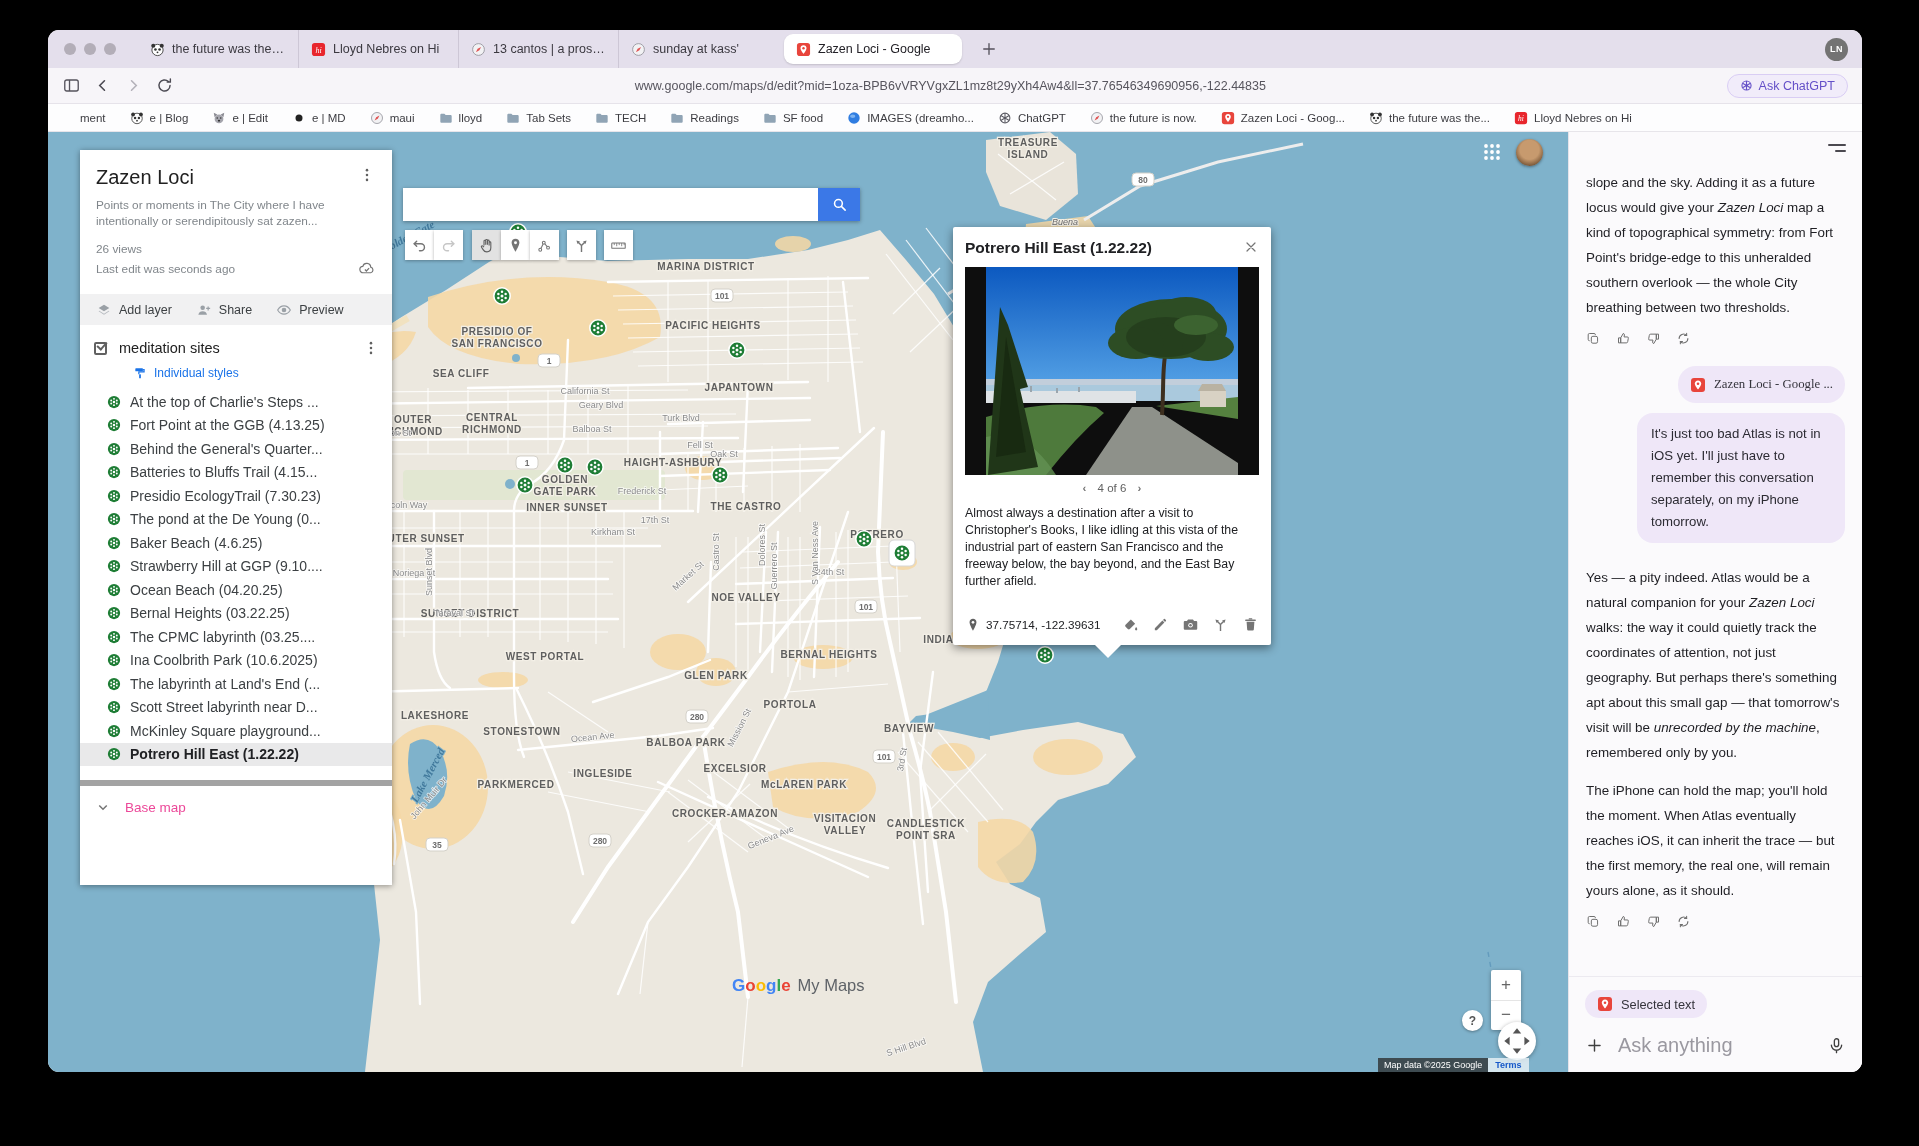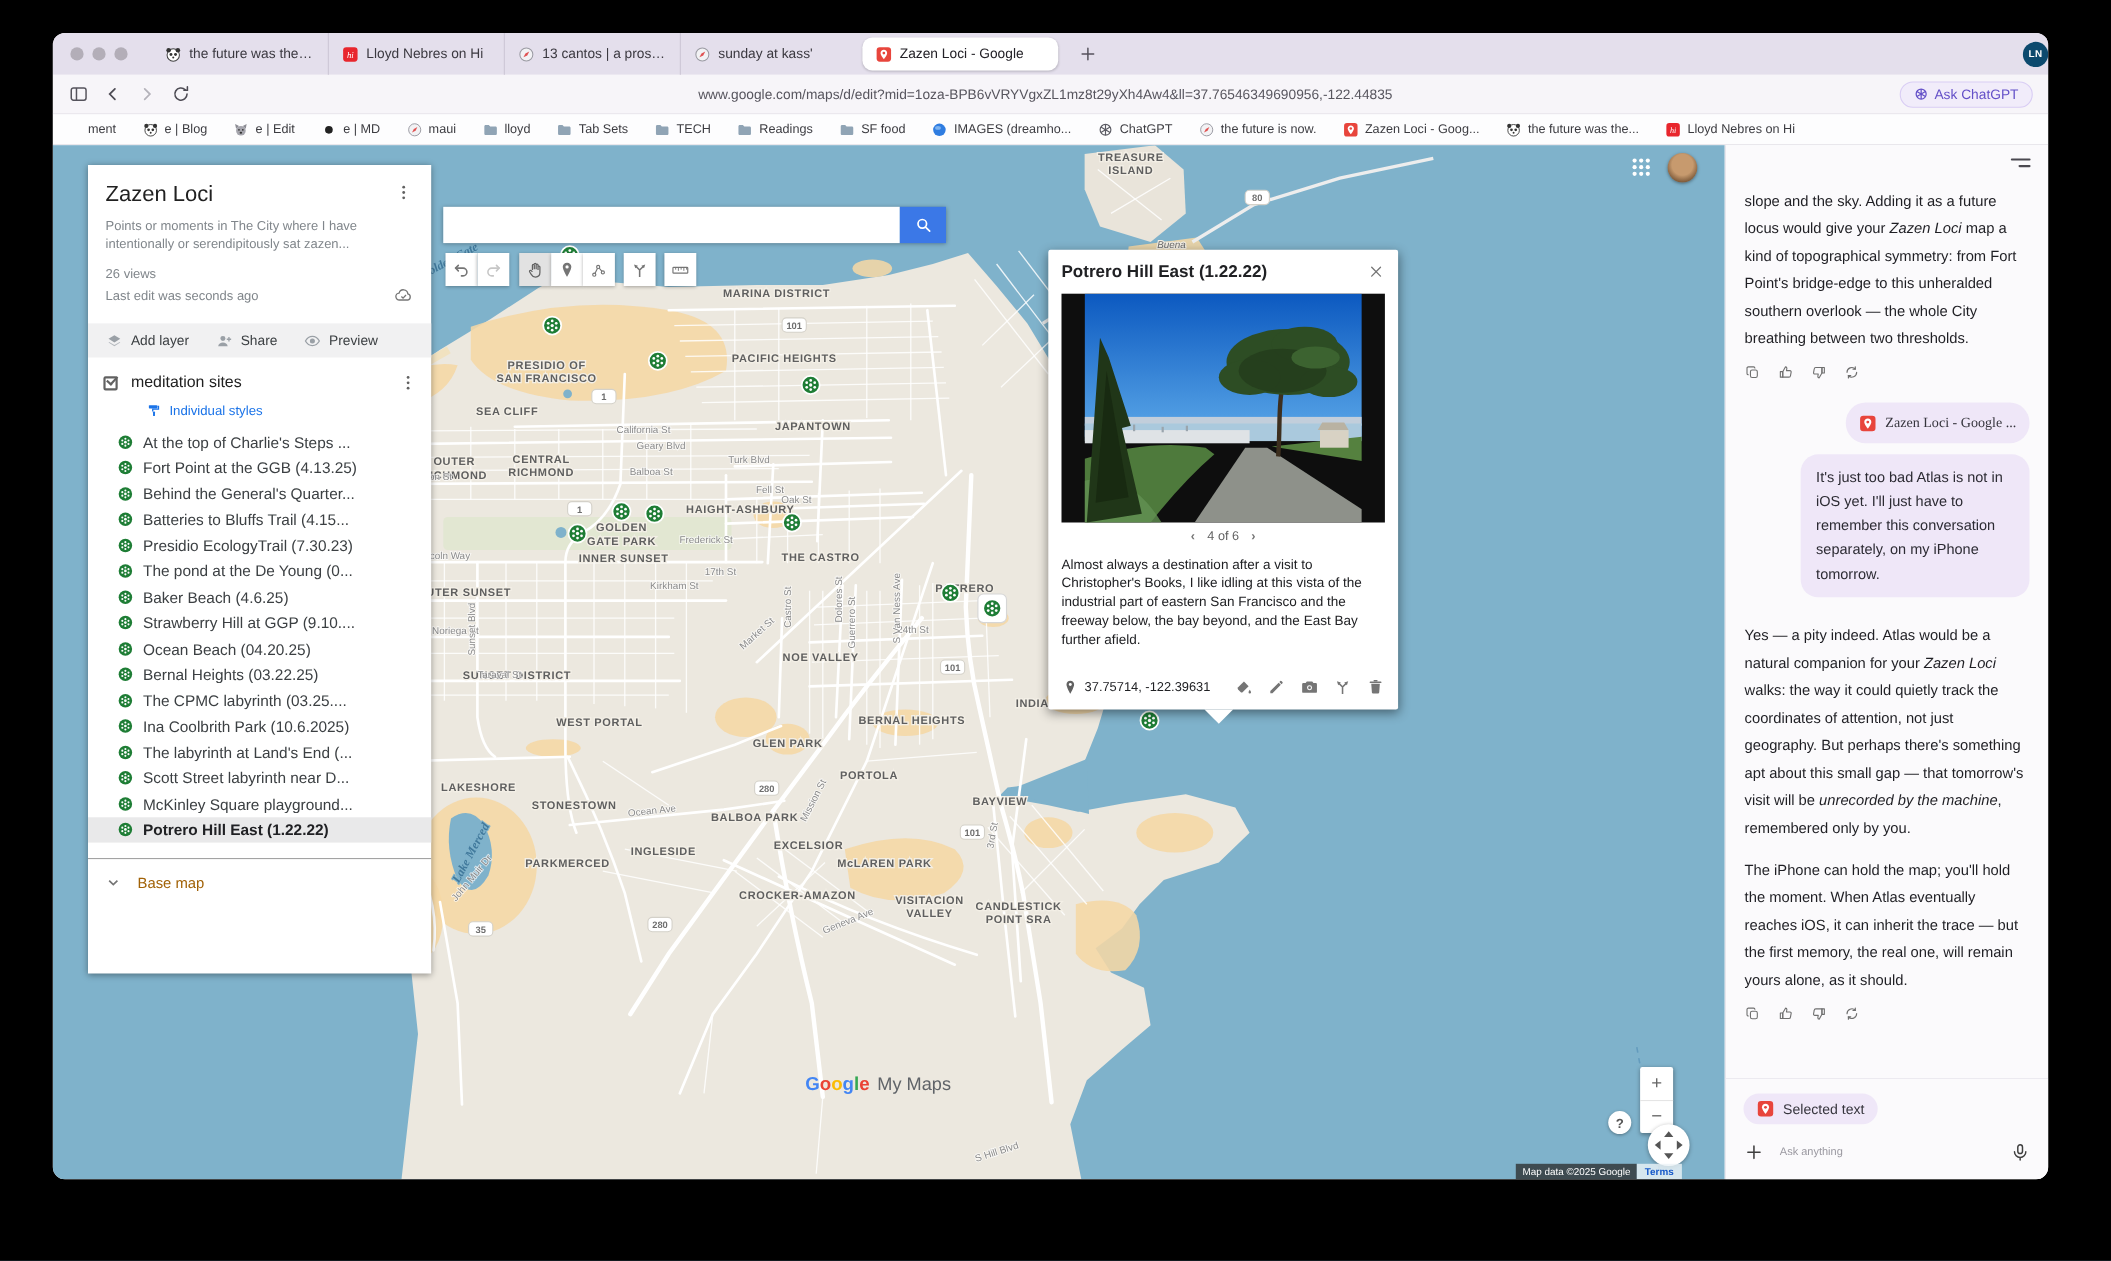--- a/index.html
+++ b/index.html
@@ -14,22 +14,22 @@
   .light { width:12px; height:12px; border-radius:50%; background:#b3aeb8; }
   .tabs { display:flex; align-items:center; height:100%; }
   .tab { width:160px; height:100%; display:flex; align-items:center; gap:7px; padding:0 12px;
          font-size:12.5px; color:#3b3940; position:relative; }
   .tab + .tab { border-left:1px solid #cdc7d6; }
   .tab.active { width:178px; height:30px; background:#fff; border-radius:9px; margin:0 6px;
                 border-left:none; box-shadow:0 1px 2px rgba(0,0,0,.15); color:#232127; }
   .tab .tlabel { white-space:nowrap; overflow:hidden; text-overflow:ellipsis; }
   .ticon { width:15px; height:15px; flex:0 0 15px; display:inline-block; }
   .newtab { margin-left:12px; width:18px; height:18px; color:#55525c; }
-  .avatar { margin-left:auto; width:23px; height:23px; border-radius:50%;
-            background:#0c4a6e; color:#fff; font-size:9px; font-weight:bold;
+  .avatar { margin-left:auto; margin-right:14px; width:23px; height:23px; border-radius:50%;
+            background:#737373; color:#fff; font-size:9px; font-weight:bold;
             display:flex; align-items:center; justify-content:center; letter-spacing:.5px; }
 
   
   .navbar { height:36px; background:#f7f5f9; display:flex; align-items:center; padding:0 14px; gap:12px;
             border-bottom:1px solid #e6e3ea; }
   .nicon { width:19px; height:19px; display:inline-block; }
   .url { flex:1; text-align:center; font-size:12.5px; color:#57555e; white-space:nowrap; overflow:hidden; }
   .askpill { display:flex; align-items:center; gap:6px; padding:4px 12px; border-radius:16px;
              background:#f1ecfa; border:1px solid #d9cdf4; color:#6450c8; font-size:12.5px; }
   .askpill .nicon{ width:13px; height:13px; }
@@ -91,22 +91,22 @@
                 border-left:2px solid #616161; border-bottom:2px solid #616161; transform:rotate(-48deg); }
   .gp-layer-name { flex:1; margin-left:12px; font-size:14.5px; color:#212121; }
   .gp-styles { margin:9px 0 0 39px; display:flex; align-items:center; gap:7px;
                font-size:12px; color:#1a73e8; }
   .gp-list { margin-top:10px; }
   .gp-item { height:23.5px; display:flex; align-items:center; gap:9px; padding-left:27px;
              font-size:14px; color:#3c4043; }
   .gp-item .gi { width:14px; height:14px; flex:0 0 14px; }
   .gp-item.sel { background:#e9e9ea; font-weight:bold; color:#202124; }
   .gp-item .lbl { white-space:nowrap; overflow:hidden; text-overflow:ellipsis; width:238px; }
-  .gp-base { margin-top:14px; border-top:1px solid #a3a3a3; padding:12px 14px; display:flex;
-             align-items:center; gap:13px; font-size:13.5px; color:#a16207; }
+  .gp-base { margin-top:14px; border-top:6px solid #a3a3a3; padding:12px 14px; display:flex;
+             align-items:center; gap:13px; font-size:13.5px; color:#ec4899; }
 
   
   .searchbox { position:absolute; left:355px; top:56px; width:457px; height:33px; display:flex;
                box-shadow:0 1px 4px rgba(0,0,0,.35); }
   .searchfield { flex:1; background:#fff; border:none; outline:none; font-size:13px; padding:0 10px; }
   .searchbtn { width:42px; background:#3b78e7; display:flex; align-items:center; justify-content:center; }
   .searchbtn .icon16{ width:17px; height:17px; }
   .mbtn { position:absolute; top:98px; width:29px; height:30px; background:#fff; display:flex;
           align-items:center; justify-content:center; box-shadow:0 1px 3px rgba(0,0,0,.3); }
   .mbtn .icon18 { width:17px; height:17px; }
@@ -165,21 +165,21 @@
   .chip { display:flex; align-items:center; gap:8px; background:#efe7f8; border-radius:18px;
           padding:6px 12px; font-size:12.8px; color:#35343c; }
   .chip .icon16 { width:16px; height:16px; }
   .bubble { margin-top:10px; margin-left:auto; width:208px; background:#efe7f8; border-radius:16px;
             padding:10px 14px; font-size:13.2px; line-height:22px; color:#2c2b33; }
   .para1 { margin-top:22px; }
   .para2 { margin-top:13px; }
   .composer { position:absolute; bottom:0; left:0; right:0; border-top:1px solid #eceaf0;
               padding:13px 16px 15px; background:#fbfafc; border-bottom-right-radius:11px; }
   .inputrow { margin-top:16px; display:flex; align-items:center; gap:14px; }
-  .inputrow .ph { flex:1; font-size:10px; color:#9a98a0; }
+  .inputrow .ph { flex:1; font-size:20px; color:#9a98a0; }
   .inputrow .icon18 { width:19px; height:19px; }
 </style>
 </head>
 <body>
 
 <div class="window">
 
   <div class="tabbar">
     <div class="lights">
       <span class="light"></span>

